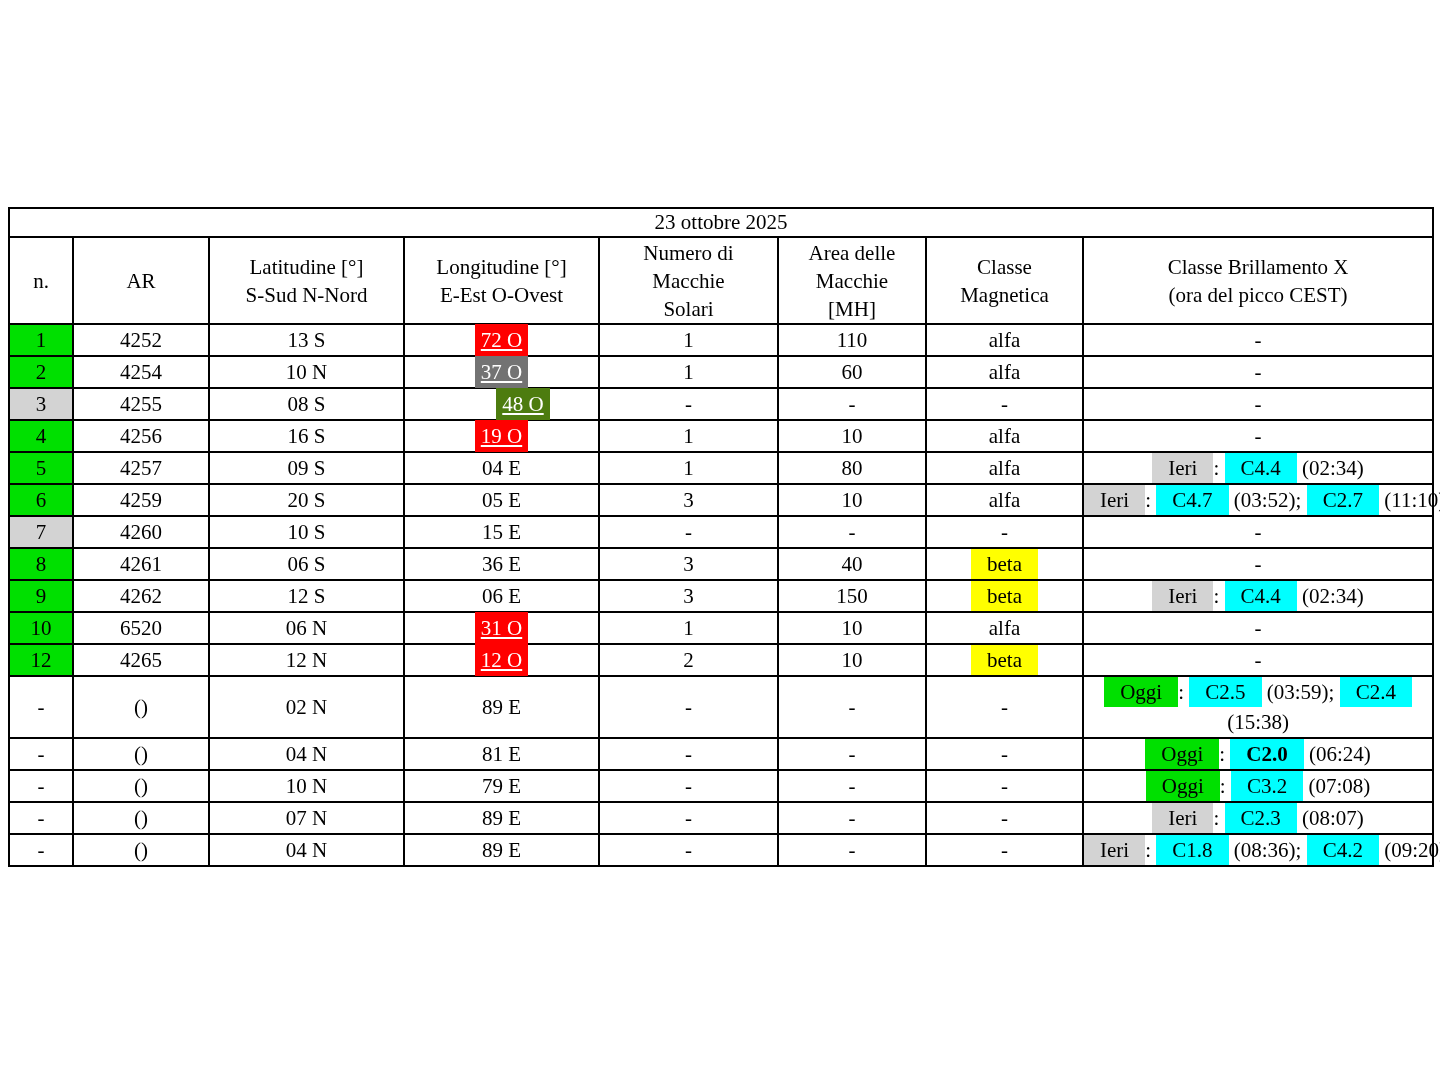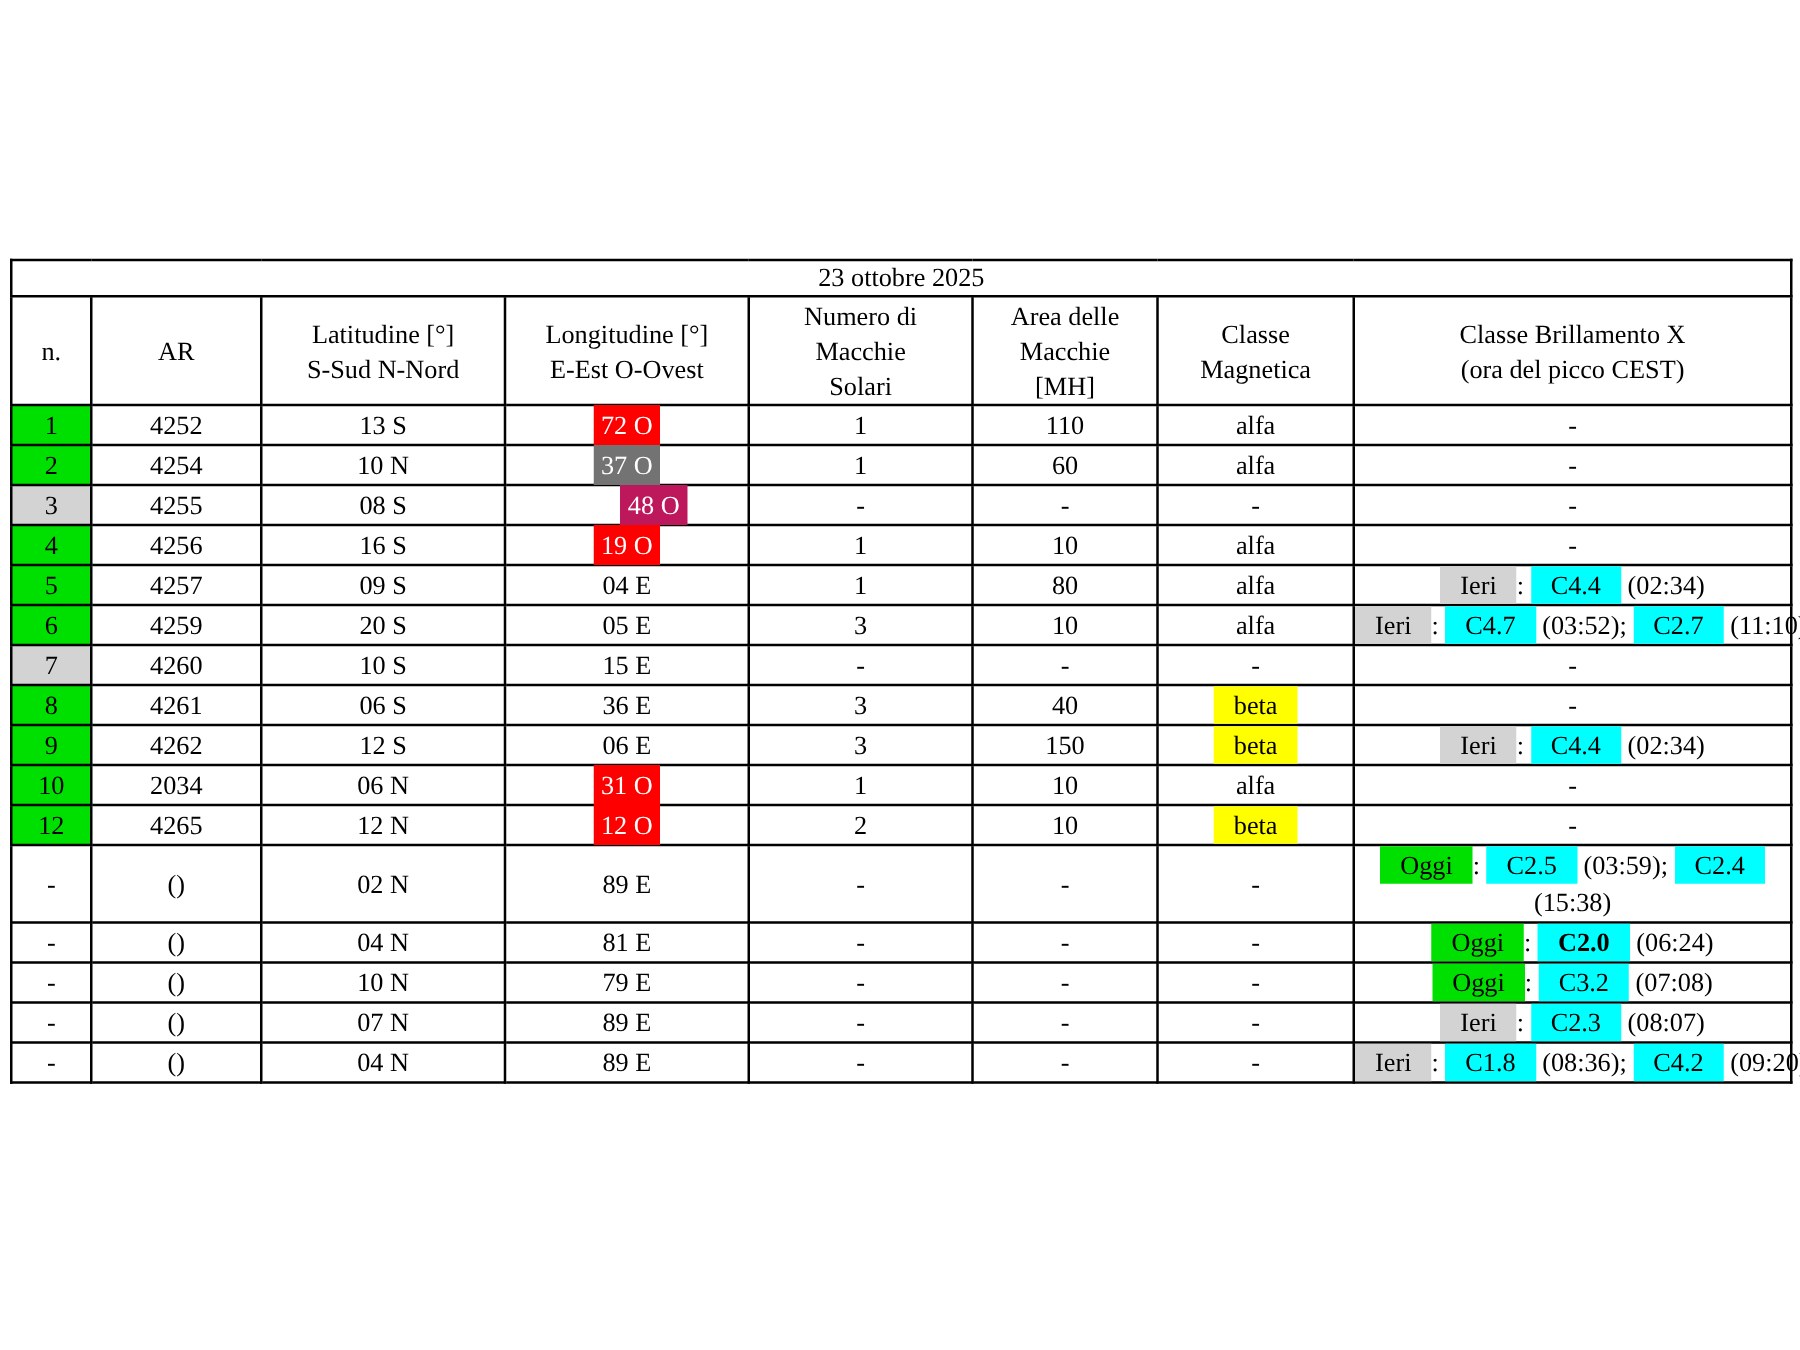--- a/index.html
+++ b/index.html
@@ -58,20 +58,21 @@
     padding-left: 8px;
     line-height: 30px;
     white-space: normal;
   }
   .hl {
     padding: 3px 16px;
   }
   .hl-lon {
     color: #ffffff;
     padding: 4px 6px;
+    text-decoration: underline;
   }
 </style>
 </head>
 <body>
 
 <div class="page">
   <table class="sun-table">
     <colgroup>
       <col style="width:64px">
       <col style="width:136px">
@@ -115,21 +116,21 @@
           <td><span class="hl hl-lon" style="background: #737373;">37 O</span></td>
           <td>1</td>
           <td>60</td>
           <td>alfa</td>
           <td class="cell-flare">-</td>
         </tr>
         <tr>
           <td style="background: rgb(211, 211, 211);">3</td>
           <td>4255</td>
           <td>08 S</td>
-          <td><span class="hl hl-lon" style="background: #be185d; margin-left: 43px;">48 O</span></td>
+          <td><span class="hl hl-lon" style="background: #4d7c0f; margin-left: 43px;">48 O</span></td>
           <td>-</td>
           <td>-</td>
           <td>-</td>
           <td class="cell-flare">-</td>
         </tr>
         <tr>
           <td style="background: rgb(0, 224, 0);">4</td>
           <td>4256</td>
           <td>16 S</td>
           <td><span class="hl hl-lon" style="background: rgb(255, 0, 0);">19 O</span></td>
@@ -183,21 +184,21 @@
           <td>4262</td>
           <td>12 S</td>
           <td>06 E</td>
           <td>3</td>
           <td>150</td>
           <td><span class="hl" style="background: rgb(255, 255, 0);">beta</span></td>
           <td class="cell-flare"><span class="hl" style="background: rgb(211, 211, 211);">Ieri</span>: <span class="hl" style="background: rgb(0, 255, 255);">C4.4</span> (02:34)</td>
         </tr>
         <tr>
           <td style="background: rgb(0, 224, 0);">10</td>
-          <td>2034</td>
+          <td>6520</td>
           <td>06 N</td>
           <td><span class="hl hl-lon" style="background: rgb(255, 0, 0);">31 O</span></td>
           <td>1</td>
           <td>10</td>
           <td>alfa</td>
           <td class="cell-flare">-</td>
         </tr>
         <tr>
           <td style="background: rgb(0, 224, 0);">12</td>
           <td>4265</td>

